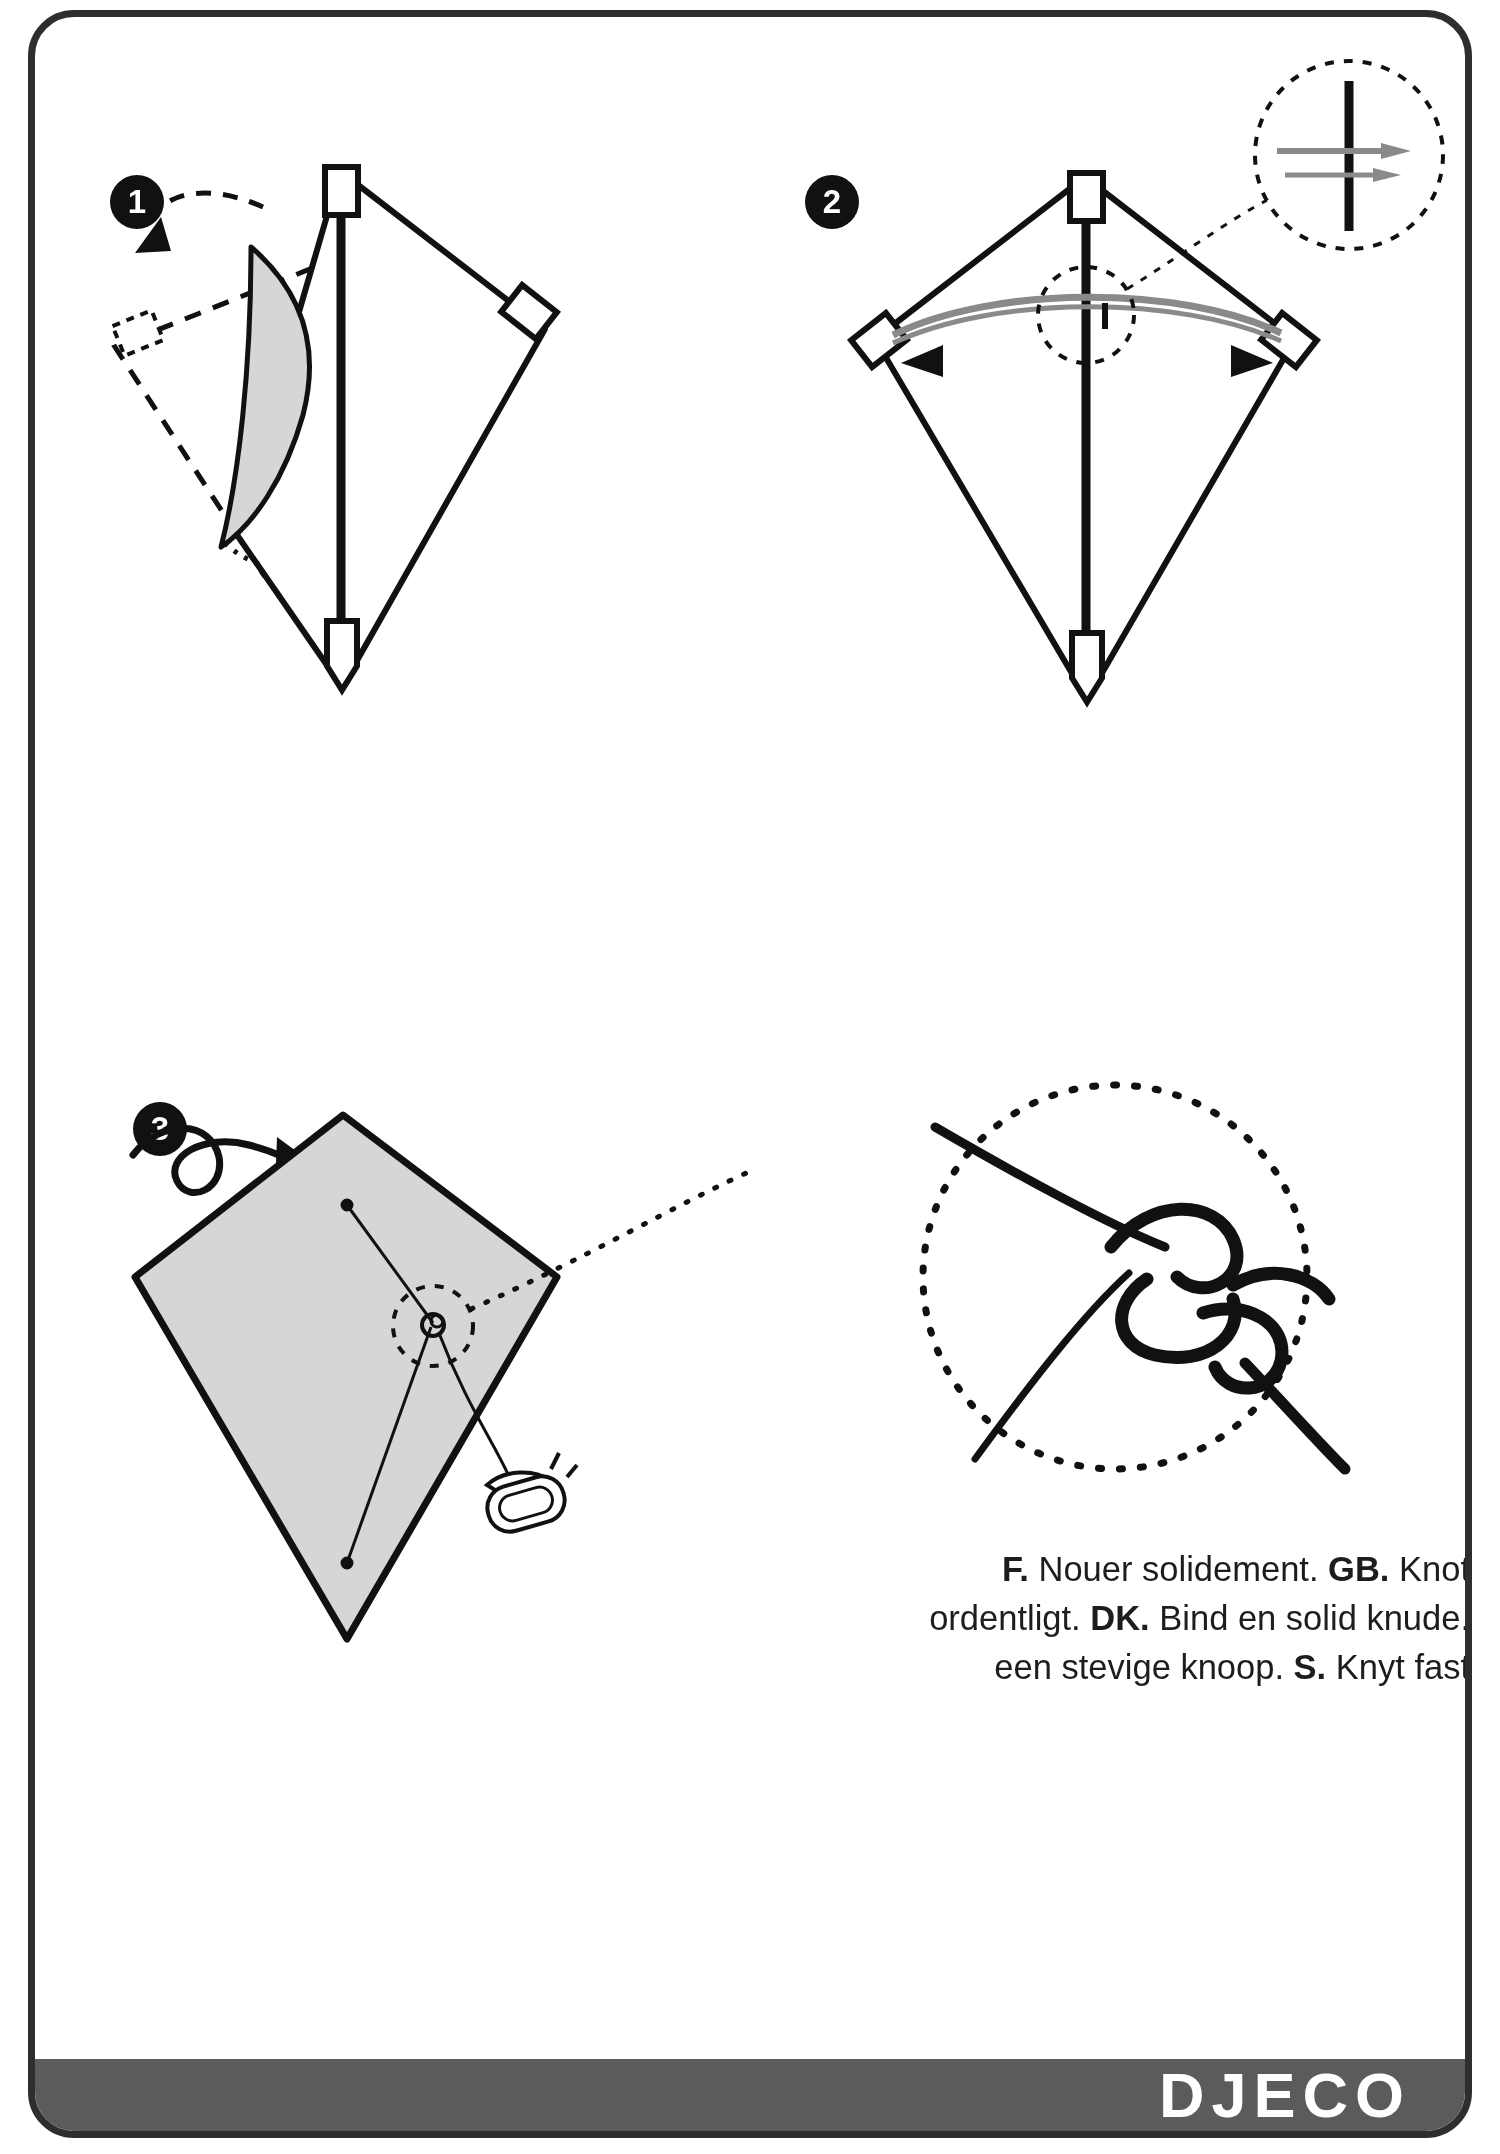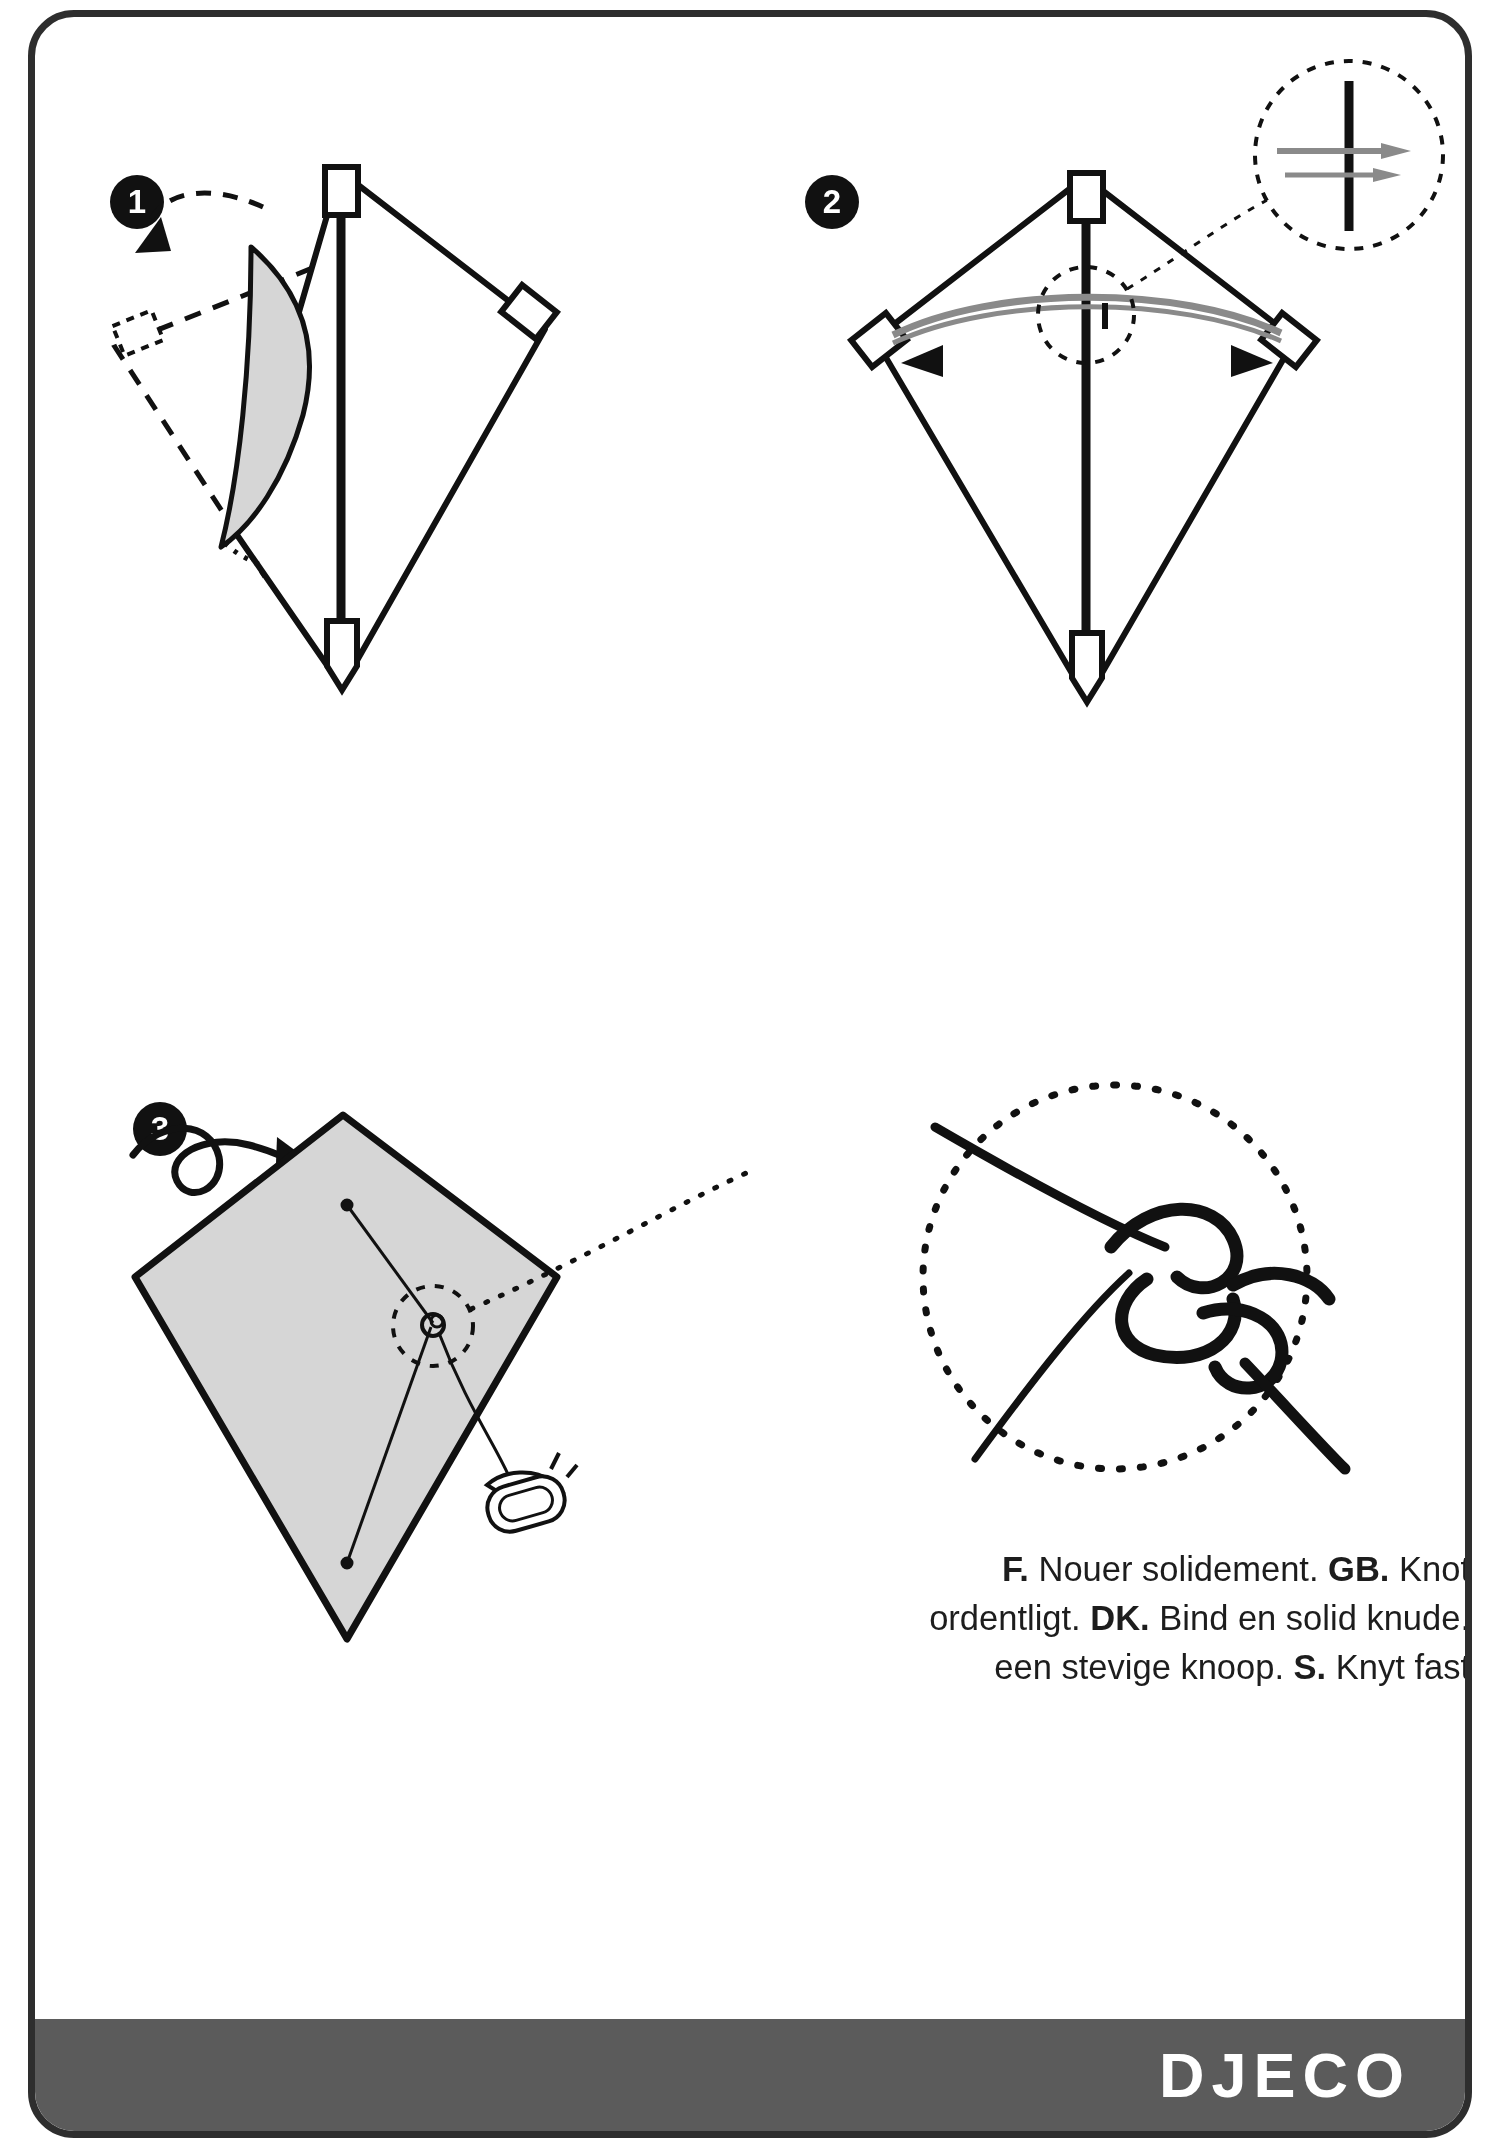--- a/index.html
+++ b/index.html
@@ -33,21 +33,21 @@
     box-sizing: border-box;
     background: #ffffff;
     overflow: hidden;
   }
   
   .footer-bar {
     position: absolute;
     left: 0;
     bottom: 0;
     width: 100%;
-    height: 112px;
+    height: 72px;
     background: #5b5b5b;
     display: flex;
     align-items: center;
     justify-content: flex-end;
     margin-top: 8px;
   }
   .brand {
     color: #ffffff;
     font-size: 63px;
     font-weight: bold;

